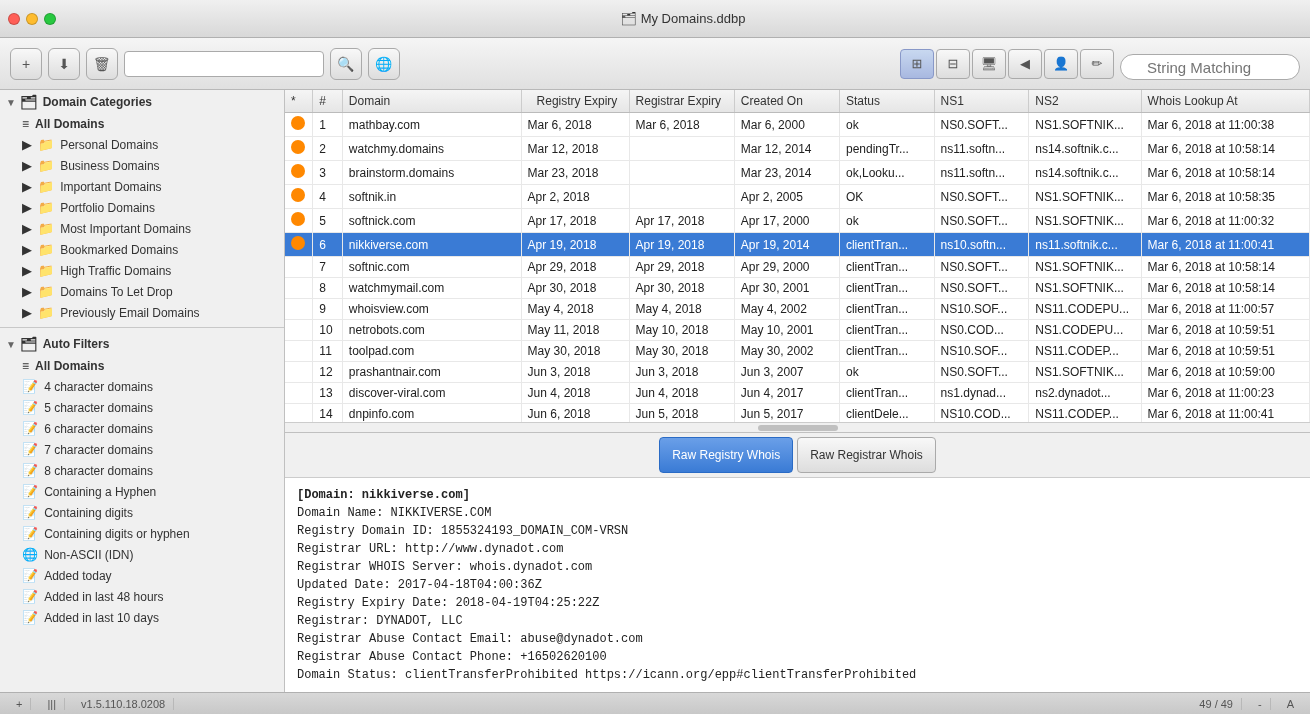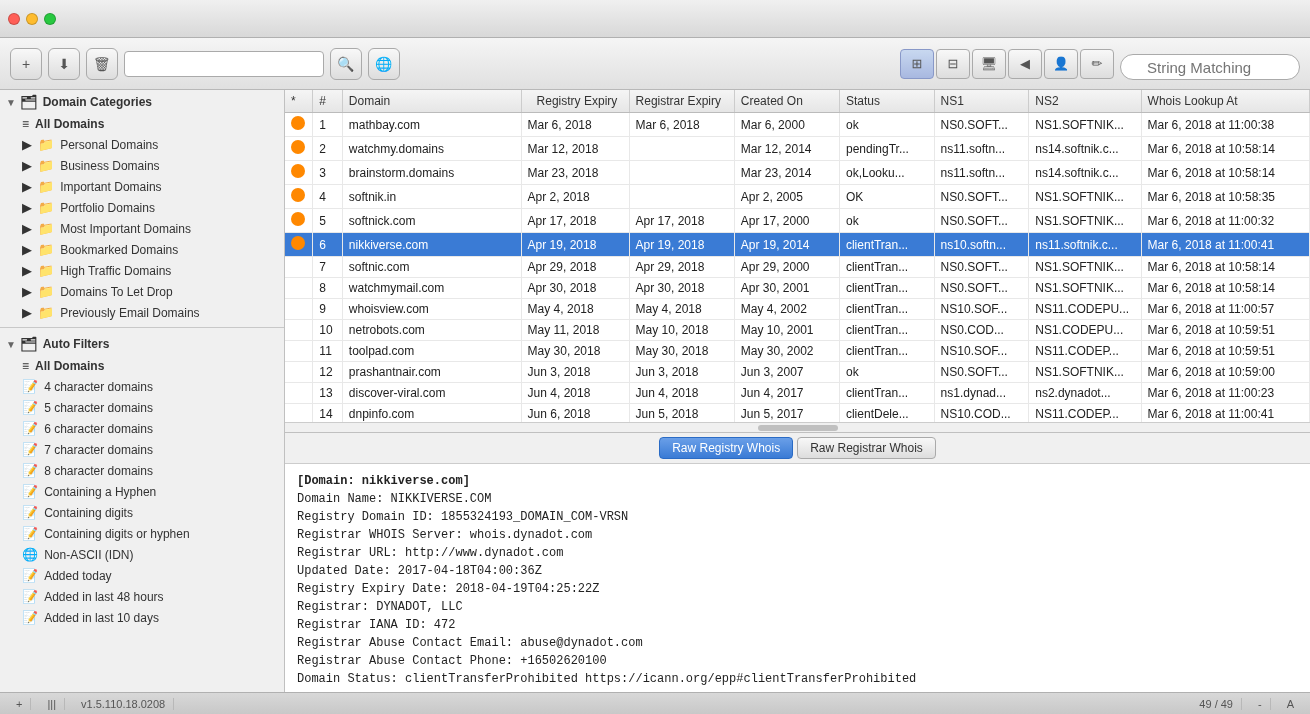--- a/index.html
+++ b/index.html
@@ -260,21 +260,21 @@
     }
     .whois-buttons {
       display: flex;
       gap: 4px;
       padding: 4px 8px;
       background: #f0f0f0;
       border-bottom: 1px solid #ccc;
       justify-content: center;
     }
     .whois-btn {
-      padding: 3px 12px;
+      padding: 10px 12px;
       border-radius: 4px;
       border: 1px solid #aaa;
       background: linear-gradient(to bottom, #f8f8f8, #ddd);
       font-size: 12px;
       cursor: pointer;
       color: #333;
     }
     .whois-btn.active {
       background: linear-gradient(to bottom, #6a9fe8, #3a7bd5);
       color: #fff;
@@ -323,20 +323,23 @@
     .col-whois { width: 160px; }
   </style>
 </head>
 <body>
 
 <div class="title-bar">
   <div class="traffic-lights">
     <div class="traffic-light close"></div>
     <div class="traffic-light minimize"></div>
     <div class="traffic-light maximize"></div>
+  </div>
+  <div class="title-bar-center">
+    <span>🗂 </span><span>My Domains.ddbp</span>
   </div>
 </div>
 
 <div class="toolbar">
   <div class="toolbar-btn">+</div>
   <div class="toolbar-btn">⬇</div>
   <div class="toolbar-btn">🗑</div>
   <input class="toolbar-search" type="text" placeholder="" style="">
   <div class="toolbar-btn">🔍</div>
   <div class="toolbar-btn">🌐</div>
@@ -679,26 +682,25 @@
       <div class="whois-buttons">
         <button class="whois-btn active">Raw Registry Whois</button>
         <button class="whois-btn">Raw Registrar Whois</button>
       </div>
       <div class="whois-content">
         <div class="whois-domain-header">[Domain: nikkiverse.com]</div>
         <div id="whois-lines">
             <div></div>
             <div>Domain Name: NIKKIVERSE.COM</div>
             <div>   Registry Domain ID: 1855324193_DOMAIN_COM-VRSN</div>
+            <div>   Registrar URL: http://www.dynadot.com</div>
             <div>   Registrar WHOIS Server: whois.dynadot.com</div>
-            <div>   Registrar URL: http://www.dynadot.com</div>
             <div>   Updated Date: 2017-04-18T04:00:36Z</div>
             <div>   Registry Expiry Date: 2018-04-19T04:25:22Z</div>
             <div>   Registrar: DYNADOT, LLC</div>
-            <div>   Registrar IANA ID: 472</div>
             <div>   Registrar Abuse Contact Email: abuse@dynadot.com</div>
             <div>   Registrar Abuse Contact Phone: +16502620100</div>
             <div>   Domain Status: clientTransferProhibited https://icann.org/epp#clientTransferProhibited</div>
           </div>
       </div>
     </div>
   </div>
 
 </div>
 

